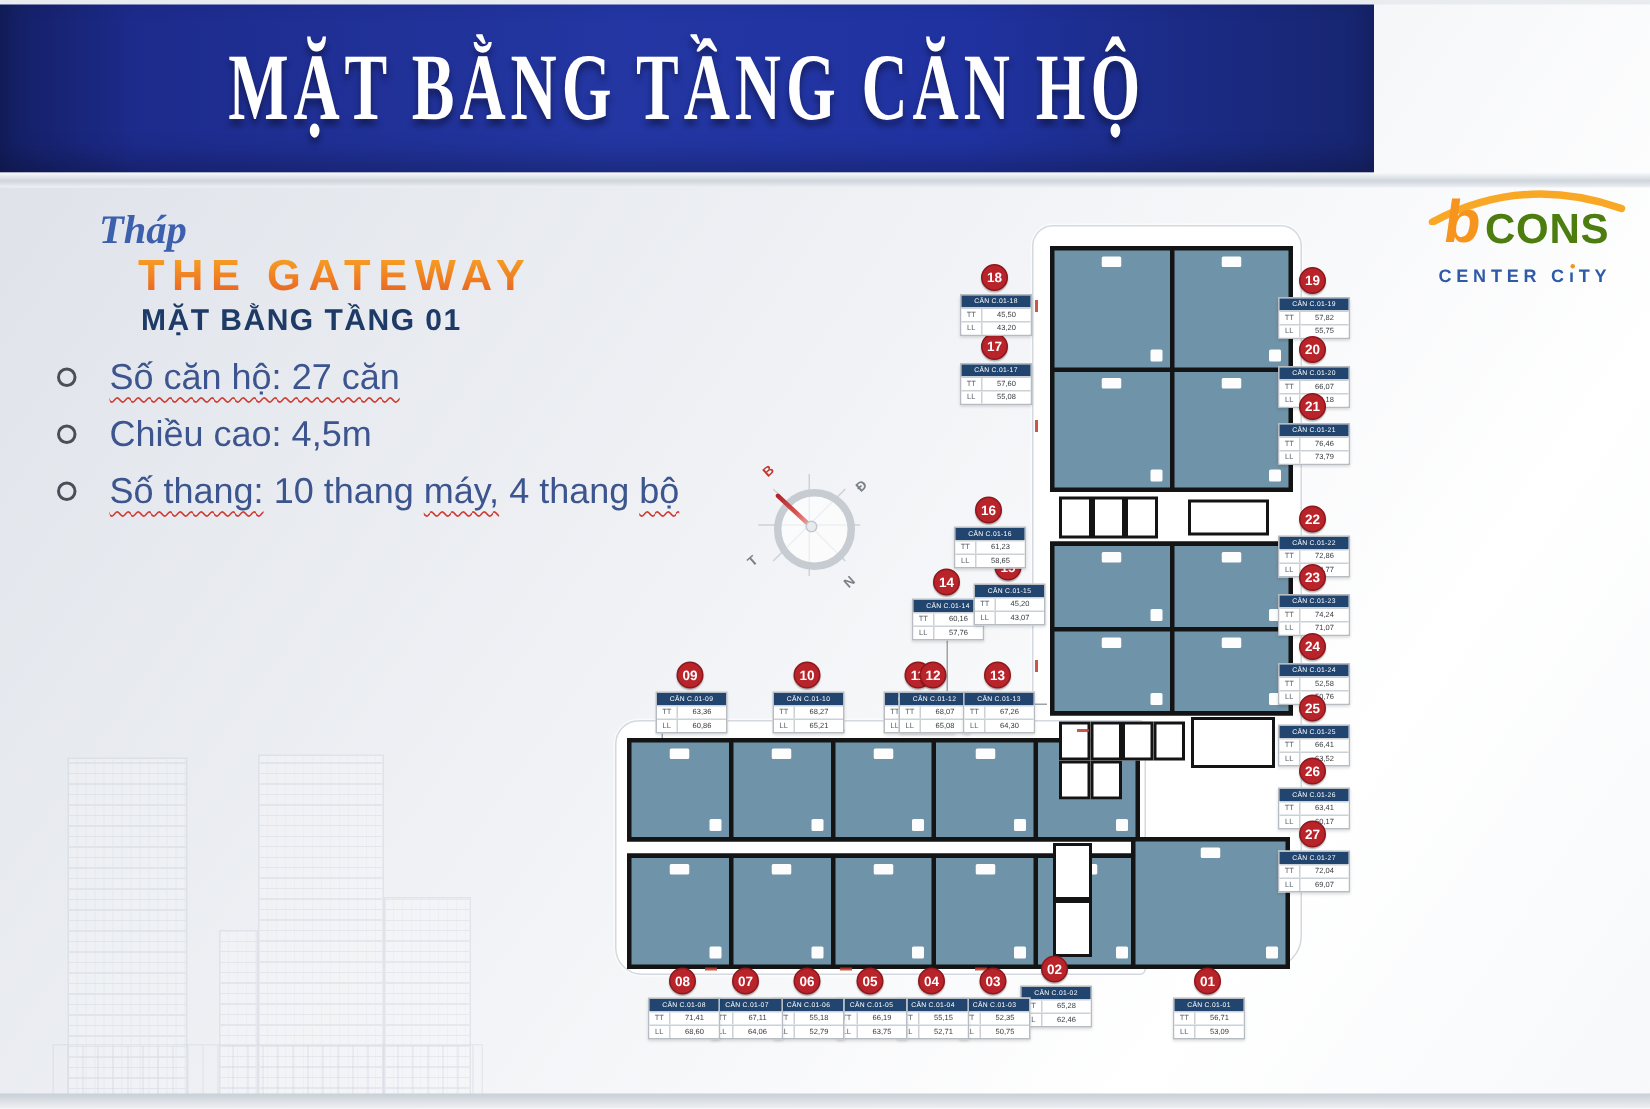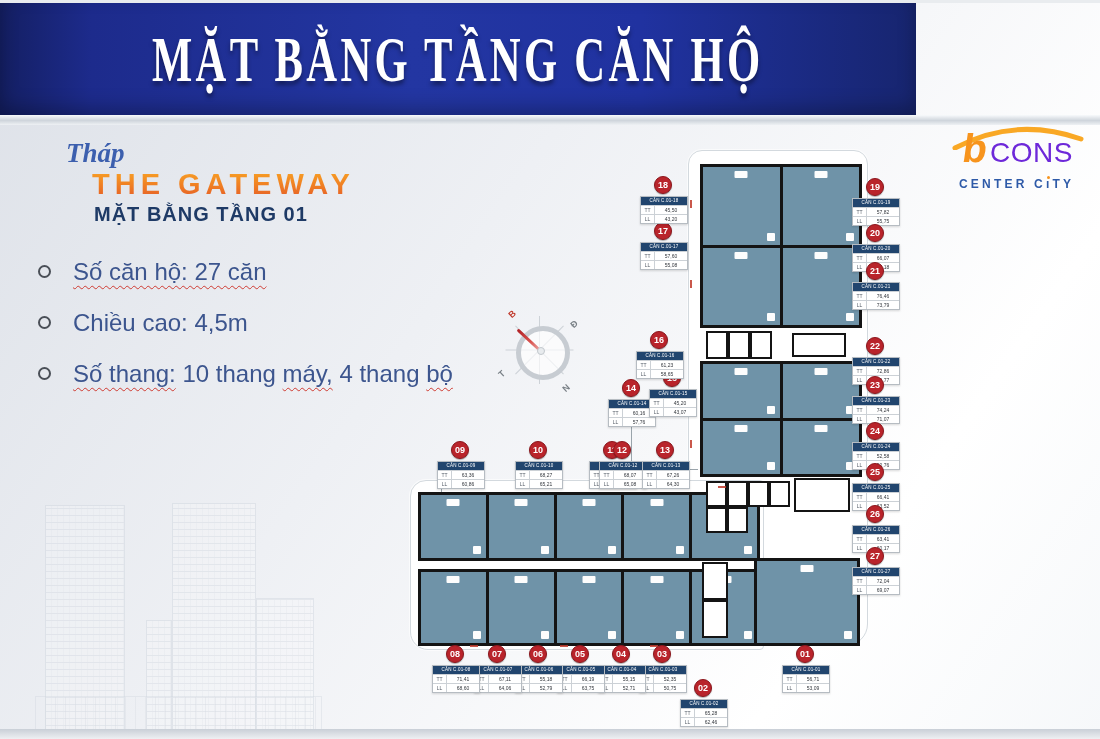--- a/index.html
+++ b/index.html
@@ -21,32 +21,32 @@
           background:linear-gradient(180deg,#c9cfd7 0%,#eef0f3 100%);}
 
   
   .thap{left:66px;top:138px;font-family:"Liberation Serif",serif;font-style:italic;font-weight:bold;
         font-size:27px;color:#3c5fae;}
   .gateway{left:92px;top:168px;font-size:29px;font-weight:900;letter-spacing:5px;
         background:linear-gradient(180deg,#f9a825 0%,#ef7d23 55%,#e2572a 100%);
         -webkit-background-clip:text;background-clip:text;color:transparent;white-space:nowrap;}
   .floor-title{left:94px;top:203px;font-size:20px;font-weight:bold;color:#1e3a66;letter-spacing:1px;}
   .bullets{left:38px;top:236px;width:480px;}
-  .bullet{display:flex;align-items:flex-start;margin-bottom:7px;margin-top:20px;}
+  .bullet{display:flex;align-items:flex-start;margin-bottom:7px;}
   .b-dot{width:9px;height:9px;border:2px solid #4a4f57;border-radius:50%;margin:9px 22px 0 0;flex:none;}
   .b-text{font-size:24px;color:#3c558e;line-height:31px;white-space:nowrap;}
   .wavy{text-decoration-line:underline;text-decoration-style:wavy;text-decoration-color:#cf3b32;
         text-decoration-thickness:1px;text-underline-offset:5px;}
 
   
   .logo{left:945px;top:124px;width:152px;height:74px;}
   .logo-swoosh{position:absolute;left:6px;top:0px;}
   .logo-b{position:absolute;left:18px;top:4px;font-size:40px;font-weight:900;color:#f7941d;
           transform:skewX(-8deg);line-height:40px;}
-  .logo-cons{position:absolute;left:45px;top:14px;font-size:28px;font-weight:400;color:#6d28d9;
+  .logo-cons{position:absolute;left:45px;top:14px;font-size:28px;font-weight:700;color:#4d7c0f;
           letter-spacing:.5px;line-height:30px;}
   .logo-sub{position:absolute;left:14px;top:53px;font-size:12px;font-weight:bold;color:#2e5aa8;
           letter-spacing:3.2px;white-space:nowrap;}
   .logo-i{position:relative;}
   .logo-i::before{content:'';position:absolute;top:-1px;left:1px;width:3px;height:3px;border-radius:50%;
           background:#f7941d;}
 
   
   .tw{border:1px solid #ccd3dc;opacity:.42;
       background:repeating-linear-gradient(0deg,rgba(255,255,255,.5) 0 6px,#d5dae2 6px 7px),
@@ -222,21 +222,21 @@
         <div class="u-row">
           <span class="u-lab">TT</span>
           <span class="u-val">56,71</span>
         </div>
         <div class="u-row">
           <span class="u-lab">LL</span>
           <span class="u-val">53,09</span>
         </div>
       </div>
     </div>
-    <div class="unit" style="left: 680px; top: 679px;">
+    <div class="unit" style="left: 680px; top: 637px;">
       <div class="u-circle">02</div>
       <div class="u-table">
         <div class="u-head">CĂN C.01-02</div>
         <div class="u-row">
           <span class="u-lab">TT</span>
           <span class="u-val">65,28</span>
         </div>
         <div class="u-row">
           <span class="u-lab">LL</span>
           <span class="u-val">62,46</span>

